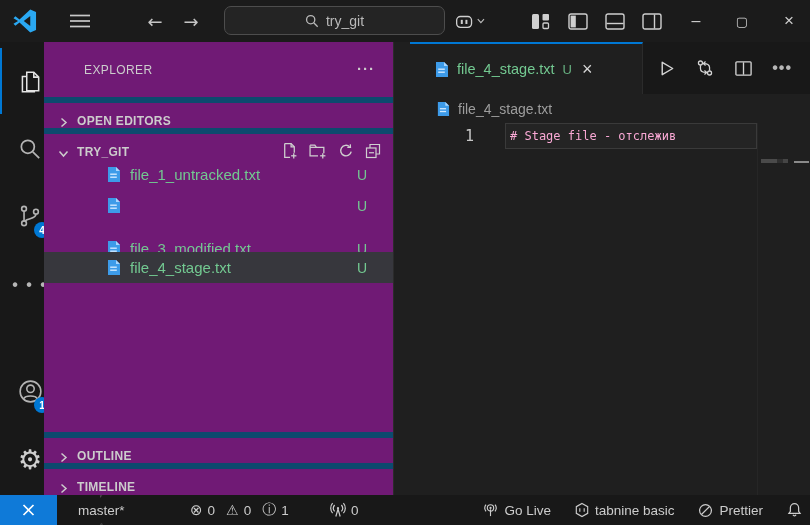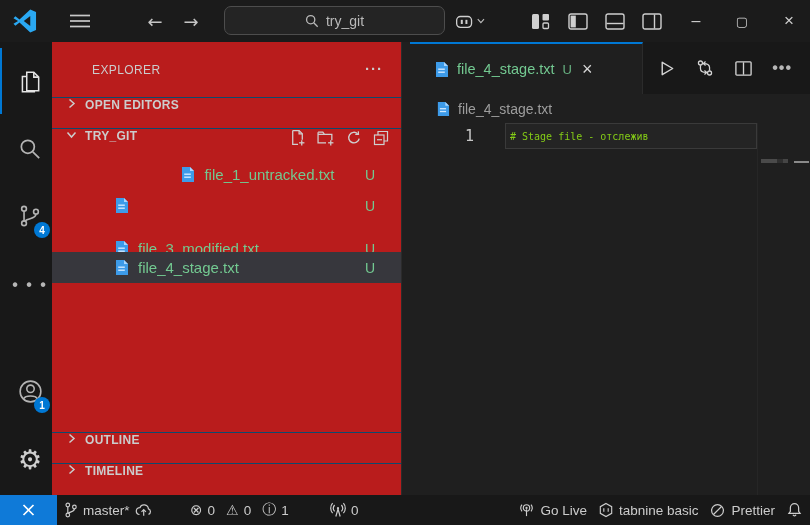--- a/index.html
+++ b/index.html
@@ -34,32 +34,32 @@
     position:absolute; right:10px; bottom:2px; min-width:16px; height:16px; border-radius:9px;
     background:#0078d4; color:#fff; font-size:10px; font-weight:bold;
     display:flex; align-items:center; justify-content:center; padding:0 3px;
   }
   .ab-active-bar { position:absolute; left:0; top:6px; width:2px; height:66px; background:#0078d4; }
   .ab1{top:16px;} .ab2{top:83px;} .ab3{top:150px;} .ab4{top:219px;}
   .ab5{top:325px;} .ab6{top:393px;}
   .dots { color:#b6b6b6; font-size:16px; letter-spacing:2px; font-weight:bold; }
   .gear { font-size:27px; color:#cfcfcf; font-family:"DejaVu Sans",sans-serif; }
   
-  .sidebar { position:absolute; top:42px; left:52px; width:350px; height:453px; background:#b91c1c; border-right:1px solid #2b2b2b; }
+  .sidebar { position:absolute; top:42px; left:44px; width:350px; height:453px; background:#701a75; border-right:1px solid #2b2b2b; }
   .sb-header { position:absolute; top:0; left:0; width:100%; height:55px; display:flex; align-items:center; }
   .sb-title { margin-left:40px; font-size:12px; color:#cccccc; letter-spacing:0.4px; }
   .sb-more { position:absolute; right:18px; top:18px; font-size:15px; font-weight:bold; color:#cccccc; letter-spacing:1px; }
-  .sb-row { position:absolute; left:0; width:100%; height:31px; display:flex; align-items:flex-start; border-top:1px solid #0c4a6e; }
+  .sb-row { position:absolute; left:0; width:100%; height:31px; display:flex; align-items:flex-end; border-top:6px solid #0c4a6e; }
   .sb-row .chev { margin-left:14px; margin-right:8px; display:flex; }
   .sb-sec-label { font-size:12px; font-weight:bold; color:#cccccc; letter-spacing:0.3px; }
   .row-openeditors { top:55px; }
   .row-trygit { top:86px; }
   .tg-actions { position:absolute; right:12px; display:flex; gap:11px; align-items:center; }
   .file-row { position:absolute; left:0; width:100%; height:31px; display:flex; align-items:center; }
-  .fr1{top:117px;justify-content:center;} .fr2{top:148px;} .fr3{top:179px;margin-top:12px;} .fr4{top:210px;}
+  .fr1{top:117px;} .fr2{top:148px;} .fr3{top:179px;margin-top:12px;} .fr4{top:210px;}
   .file-row.selected { background:#37373d; }
   .file-row .ficon { margin-left:62px; margin-right:9px; display:flex; }
   .file-name { font-size:15px; color:#73c991; }
   .file-badge { position:absolute; right:26px; font-size:14px; color:#73c991; }
   .row-outline { top:390px; } .row-timeline { top:421px; }
   
   .editor { position:absolute; top:42px; left:410px; width:400px; height:453px; background:#1f1f1f; }
   .tabstrip { position:absolute; top:0; left:0; width:100%; height:52px; background:#181818; }
   .tab {
     position:absolute; top:0; left:0; width:233px; height:52px; background:#1f1f1f;
@@ -71,33 +71,33 @@
   .tab-badge { margin-left:8px; font-size:13px; color:#73c991; opacity:.85; }
   .tab-close { margin-left:10px; font-size:18px; color:#d6d6d6; }
   .ed-actions { position:absolute; top:0; right:0; height:52px; display:flex; align-items:center; gap:19px; padding-right:18px; }
   .breadcrumb { position:absolute; top:52px; left:0; width:100%; height:29px; display:flex; align-items:center; }
   .breadcrumb .ficon { margin-left:26px; margin-right:8px; display:flex; }
   .bc-label { font-size:14px; color:#9d9d9d; }
   .code-area { position:absolute; top:81px; left:0; width:347px; height:372px; overflow:hidden; }
   .code-line { position:absolute; top:0; left:0; width:100%; height:26px; display:flex; align-items:center; }
   .line-highlight { position:absolute; top:0; left:95px; width:252px; height:26px; border:1px solid #3a3a3a; background:rgba(255,255,255,0.025); }
   .line-num { position:absolute; left:44px; width:20px; text-align:right; font-family:"DejaVu Sans Mono",monospace; font-size:15px; color:#c6c6c6; }
-  .code-text { position:absolute; left:100px; white-space:pre; font-family:"DejaVu Sans Mono",monospace; font-size:10px; font-weight:500; color:#84cc16; }
+  .code-text { position:absolute; left:100px; white-space:pre; font-family:"DejaVu Sans Mono",monospace; font-size:12px; font-weight:500; color:#f9a8d4; }
   .minimap { position:absolute; top:81px; left:347px; width:36px; height:372px; background:#1f1f1f; border-left:1px solid #262626; }
   .mm-marks { position:absolute; top:36px; left:3px; width:27px; height:4px; background:linear-gradient(90deg,#4a4a4a 0 60%, #2f2f2f 60% 80%, #454545 80% 100%); }
   .scrollbar { position:absolute; top:81px; left:383px; width:17px; height:372px; background:#1f1f1f; }
   .sb-slider { position:absolute; top:38px; left:1px; width:15px; height:2px; background:#8a8a8a; }
   
   .statusbar { position:absolute; left:0; bottom:0; width:810px; height:30px; background:#181818; font-size:13.5px; color:#cccccc; }
   .remote { position:absolute; left:0; top:0; width:57px; height:30px; background:#0f7ad8; display:flex; align-items:center; justify-content:center; }
   .sb-group { position:absolute; top:0; height:30px; display:flex; align-items:center; gap:5px; }
-  .g-branch { left:64px; }
+  .g-branch { left:78px;flex-direction:column; }
   .g-problems { left:190px; }
   .g-ports { left:330px; }
-  .sb-right { position:absolute; right:8px; top:0; height:30px; display:flex; align-items:center; gap:12px; }
+  .sb-right { position:absolute; right:8px; top:0; height:30px; display:flex; align-items:center; gap:24px; }
   .sb-pair { display:flex; align-items:center; gap:6px; }
   .uni { font-family:"DejaVu Sans",sans-serif; }
   .err-ico { font-size:15px; } .warn-ico { font-size:14px; } .info-ico { font-size:14px; }
   svg { display:block; }
 </style>
 </head>
 <body>
 
 <div class="window">
 

